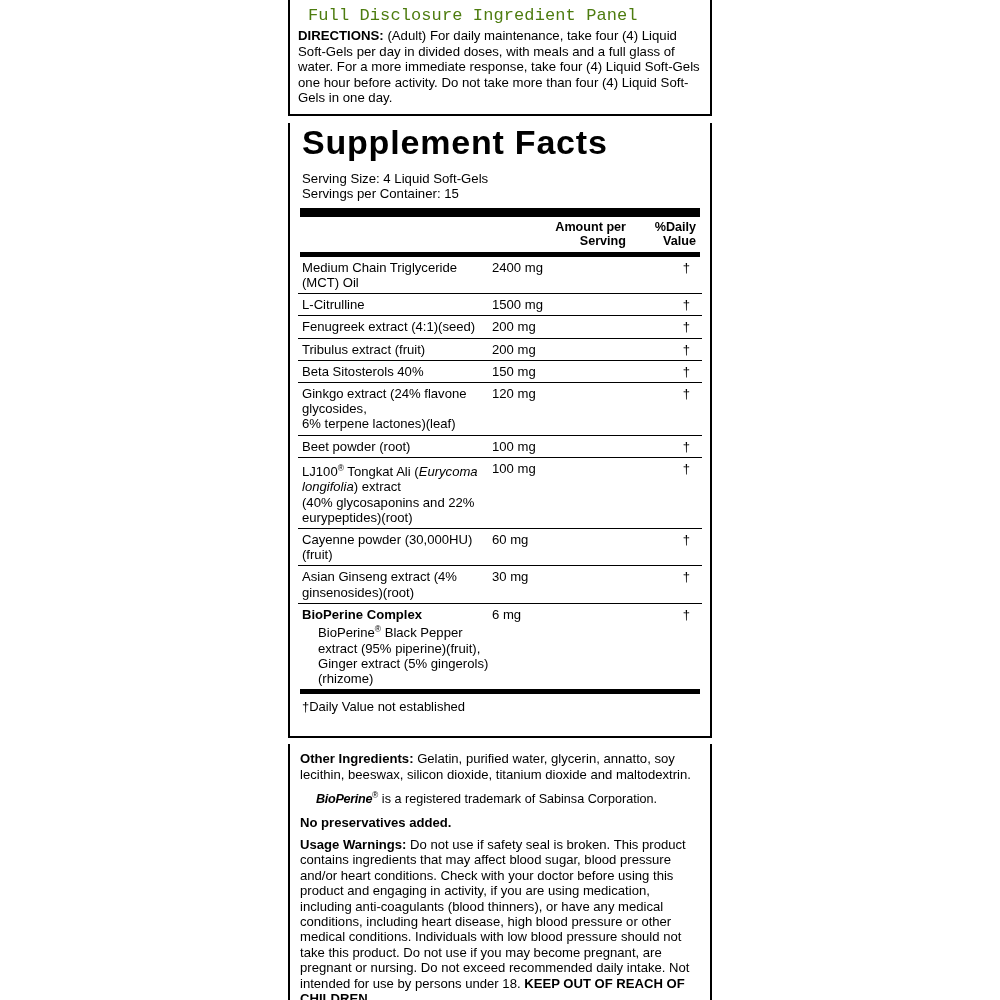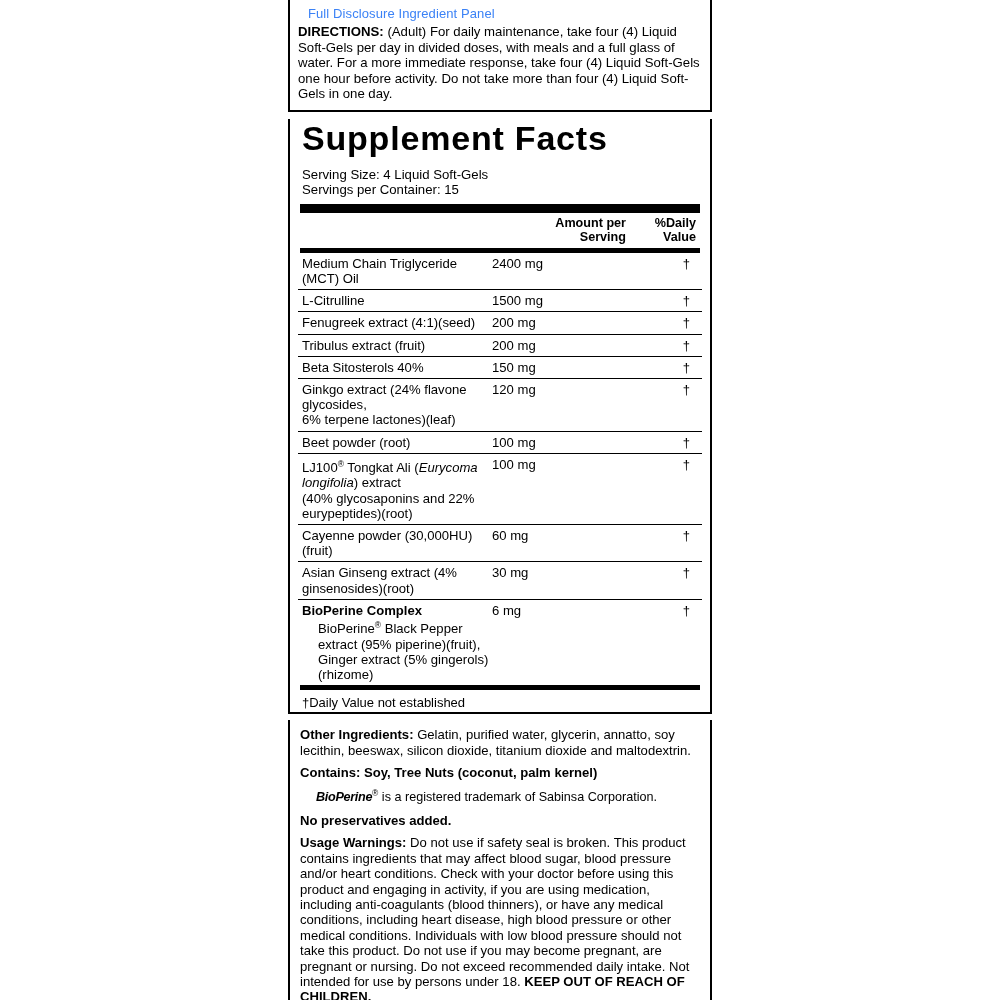--- a/index.html
+++ b/index.html
@@ -23,24 +23,25 @@
   }
 
   
   .directions-box {
     border: 2px solid #000;
     border-top: none;
     padding: 4px 8px 8px 8px;
     box-sizing: border-box;
   }
   .fdip-title {
-    font-size: 13px;
+    font-size: 17px;
     letter-spacing: 0.1px;
     margin: 2px 0 3px 10px;
-    color: #3b82f6;
+    color: #4d7c0f;
+    font-family: Liberation Mono, monospace;
   }
   .directions-text {
     font-size: 13.2px;
     line-height: 15.6px;
     color: #000;
   }
   .directions-text b {
     font-weight: bold;
   }
 
@@ -131,21 +132,21 @@
   }
   .bold { font-weight: bold; }
   .ital { font-style: italic; }
   sup.reg {
     font-size: 8.5px;
     vertical-align: super;
   }
   .footnote {
     font-size: 13px;
     line-height: 15px;
-    padding: 5px 0 2px 4px;
+    padding: 5px 0 22px 4px;
     color: #000;
   }
 
   
   .other-box {
     border: 2px solid #000;
     border-top: none;
     margin-top: 6px;
     padding: 7px 10px 10px 10px;
     box-sizing: border-box;
@@ -271,21 +272,20 @@
       </tbody>
     </table>
 
     <div class="rule-med"></div>
     <div class="footnote">†Daily Value not established</div>
   </div>
 
   <div class="other-box">
     <p><span class="bold">Other Ingredients:</span><span>  Gelatin, purified water, glycerin, annatto, soy lecithin, beeswax, silicon dioxide, titanium dioxide and maltodextrin.</span></p>
 
-    <p class="spaced"><span class="bold">Contains:</span><span class="bold"> Soy, Tree Nuts (coconut, palm kernel)</span></p>
 
     <p class="bioperine-line"><span class="bp-logo">BioPerine</span><sup class="reg">®</sup> <span>is a registered trademark of Sabinsa Corporation.</span></p>
 
 
     <p class="spaced bold">No preservatives added.</p>
 
     <p class="warn-block"><span class="bold">Usage Warnings:</span><span>  Do not use if safety seal is broken. This product contains ingredients that may affect blood sugar, blood pressure and/or heart conditions. Check with your doctor before using this product and engaging in activity, if you are using medication, including anti-coagulants (blood thinners), or have any medical conditions, including heart disease, high blood pressure or other medical conditions. Individuals with low blood pressure should not take this product. Do not use if you may become pregnant, are pregnant or nursing. Do not exceed recommended daily intake. Not intended for use by persons under 18. </span><span class="bold">KEEP OUT OF REACH OF CHILDREN.</span></p>
 
   </div>
 

